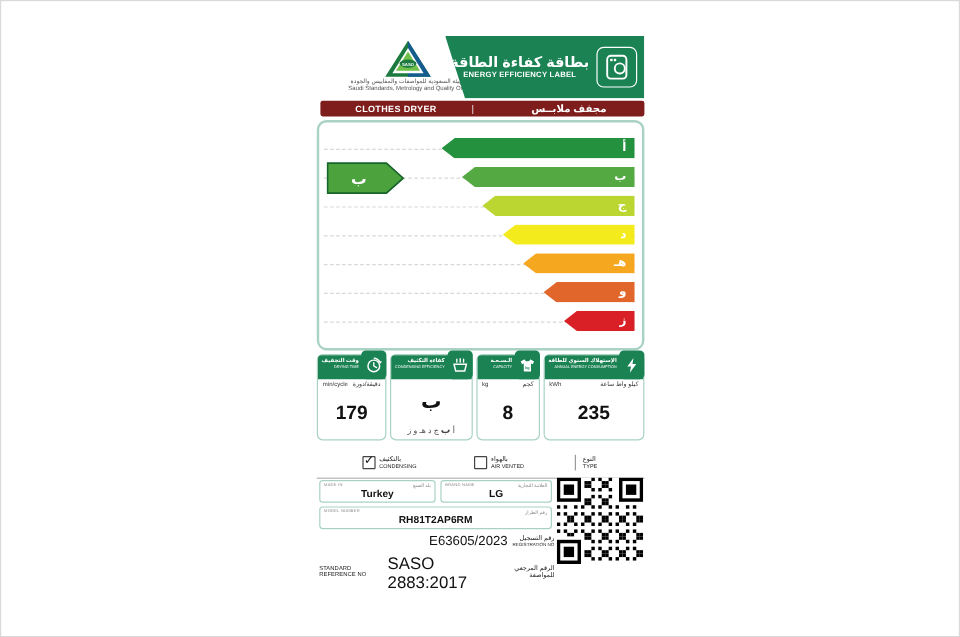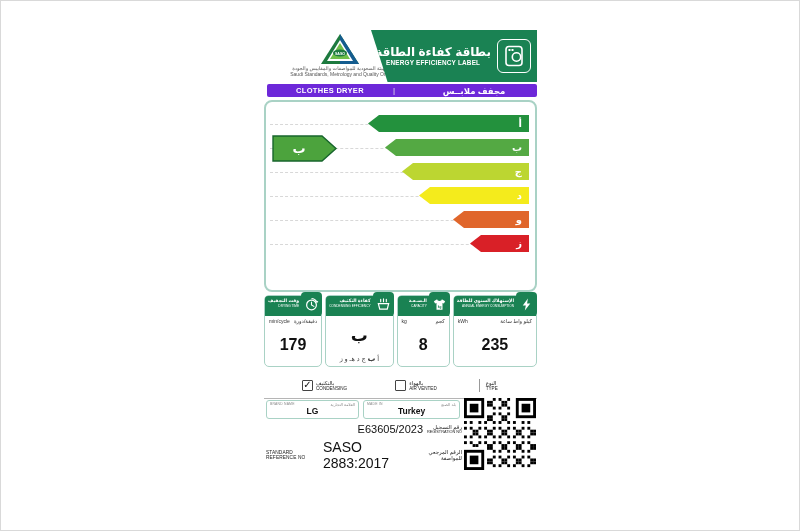--- a/index.html
+++ b/index.html
@@ -28,21 +28,21 @@
   }
   .banner-text { text-align:center; }
   .banner-title-ar { font-size:12px; font-weight:bold; direction:rtl; line-height:1.1; }
   .banner-title-en { font-size:6.4px; font-weight:bold; letter-spacing:.2px; }
   .banner-icon { width:34px; height:34px; border:1.6px solid #fff; border-radius:6px;
     display:flex; align-items:center; justify-content:center; }
 
   
   .product-bar {
     position:absolute; top:54px; left:3px; right:0; height:13px;
-    background:#6d28d9; border-radius:2px; color:#fff;
+    background:#7f1d1d; border-radius:2px; color:#fff;
     display:flex; align-items:center;
   }
   .product-bar .half { flex:1; text-align:center; }
   .pb-en { font-size:7.5px; font-weight:bold; letter-spacing:.3px; }
   .pb-sep { font-size:8px; color:#e8e8e8; }
   .pb-ar { font-size:8.5px; font-weight:bold; direction:rtl;padding-left:16px; }
 
   
   .panel {
     position:absolute; top:70px; left:0; width:273px; height:192px;
@@ -195,20 +195,26 @@
           </div>
         </div>
         <div class="scale-row">
           <div class="dash"></div>
           <div class="arrow" style="width: 110px; background: rgb(244, 235, 28);">
             <span class="letter" dir="rtl">د</span>
           </div>
         </div>
         <div class="scale-row">
           <div class="dash"></div>
+          <div class="arrow" style="width: 93px; background: rgb(245, 168, 31);">
+            <span class="letter" dir="rtl">هـ</span>
+          </div>
+        </div>
+        <div class="scale-row">
+          <div class="dash"></div>
           <div class="arrow" style="width: 76px; background: rgb(224, 102, 43);">
             <span class="letter" dir="rtl">و</span>
           </div>
         </div>
         <div class="scale-row">
           <div class="dash"></div>
           <div class="arrow" style="width: 59px; background: rgb(217, 32, 39);">
             <span class="letter" dir="rtl">ز</span>
           </div>
         </div>
@@ -310,29 +316,36 @@
     <div class="vsep" style="margin-left:42px"></div>
     <div class="cg-labels" style="margin-left:6px">
       <span class="cg-ar" dir="rtl">النوع</span>
       <span class="cg-en">TYPE</span>
     </div>
   </div>
   <div class="divider"></div>
 
   <div class="origin">
     <div class="orow">
+      <div class="obox" style="width:97px">
+        <span class="lab-en">MADE IN</span>
+        <span class="lab-ar" dir="rtl">بلد الصنع</span>
+        <span class="oval">Turkey</span>
+      </div>
       <div class="obox" style="width:93px">
         <span class="lab-en">BRAND NAME</span>
         <span class="lab-ar" dir="rtl">العلامة التجارية</span>
         <span class="oval">LG</span>
       </div>
-      <div class="obox" style="width:97px">
-        <span class="lab-en">MADE IN</span>
-        <span class="lab-ar" dir="rtl">بلد الصنع</span>
-        <span class="oval">Turkey</span>
+    </div>
+    <div class="orow">
+      <div class="obox" style="width:194px">
+        <span class="lab-en">MODEL NUMBER</span>
+        <span class="lab-ar" dir="rtl">رقم الطراز</span>
+        <span class="oval">RH81T2AP6RM</span>
       </div>
     </div>
     <div class="reg-line">
       <span class="reg-value">E63605/2023</span>
       <span class="reg-labels">
         <div class="reg-ar" dir="rtl">رقم التسجيل</div>
         <div class="reg-en">REGISTRATION NO</div>
       </span>
     </div>
     <div class="std-line">

